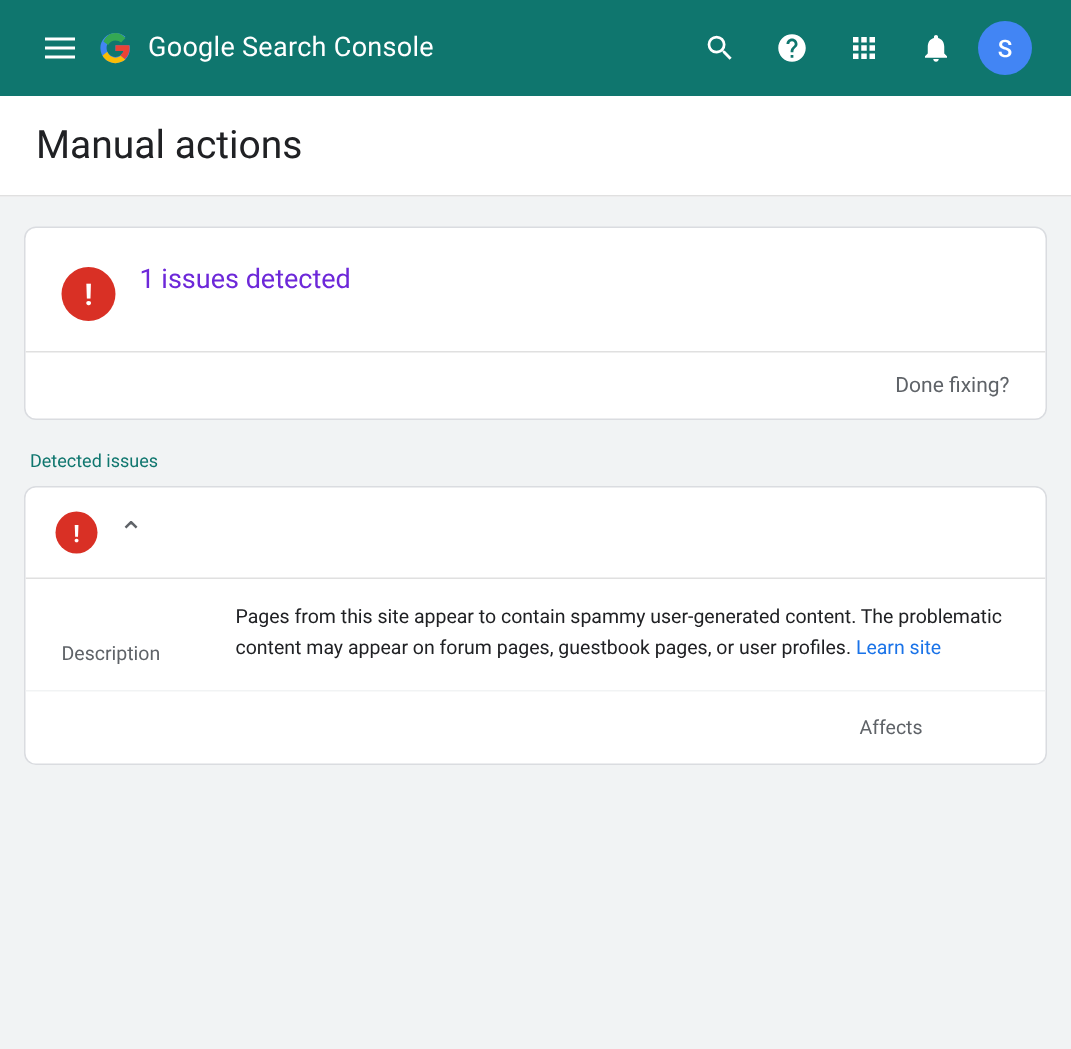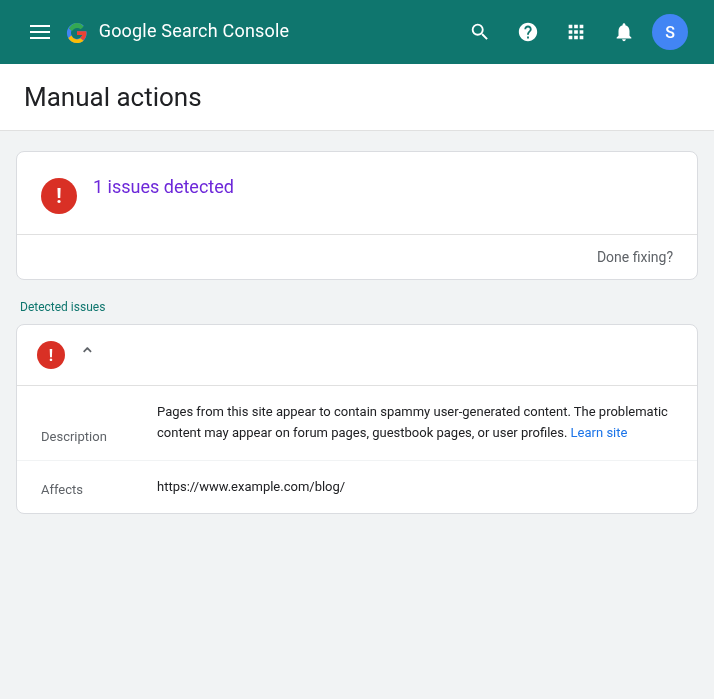--- a/index.html
+++ b/index.html
@@ -220,20 +220,21 @@
     }
     .detail-row {
       display: flex;
       padding: 16px 24px;
       border-bottom: 1px solid #f1f3f4;
       align-items: flex-end;
       gap: 16px;
     }
     .detail-row:last-child {
       border-bottom: none;
+      flex-direction: column;
     }
     .detail-label {
       font-size: 13px;
       color: #5f6368;
       min-width: 100px;
       padding-top: 1px;
     }
     .detail-value {
       font-size: 13px;
       color: #202124;
@@ -328,18 +329,17 @@
     <div class="issue-details">
       <div class="detail-row">
         <span class="detail-label">Description</span>
         <span class="detail-value">
           <span>Pages from this site appear to contain spammy user-generated content. The problematic content may appear on forum pages, guestbook pages, or user profiles. </span>
           <a href="#">Learn site</a>
         </span>
       </div>
       <div class="detail-row">
         <span class="detail-label">Affects</span>
-        <span class="detail-value affects-url">https://www.example.com/blog/</span>
       </div>
     </div>
   </div>
 
 </div>
 
 </body></html>

